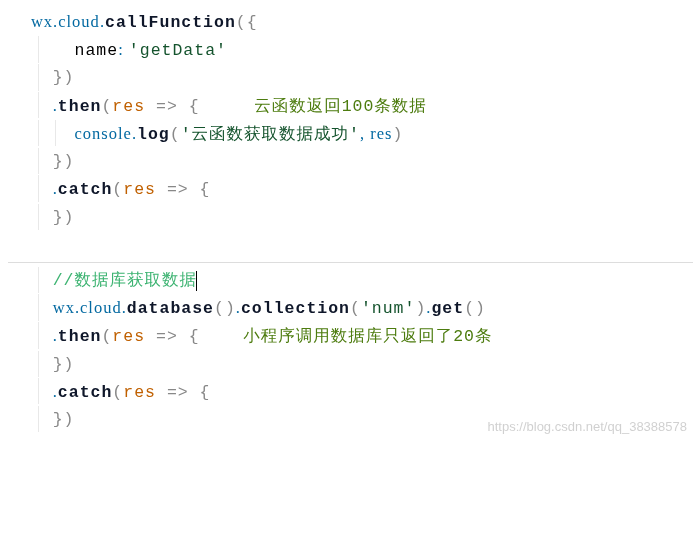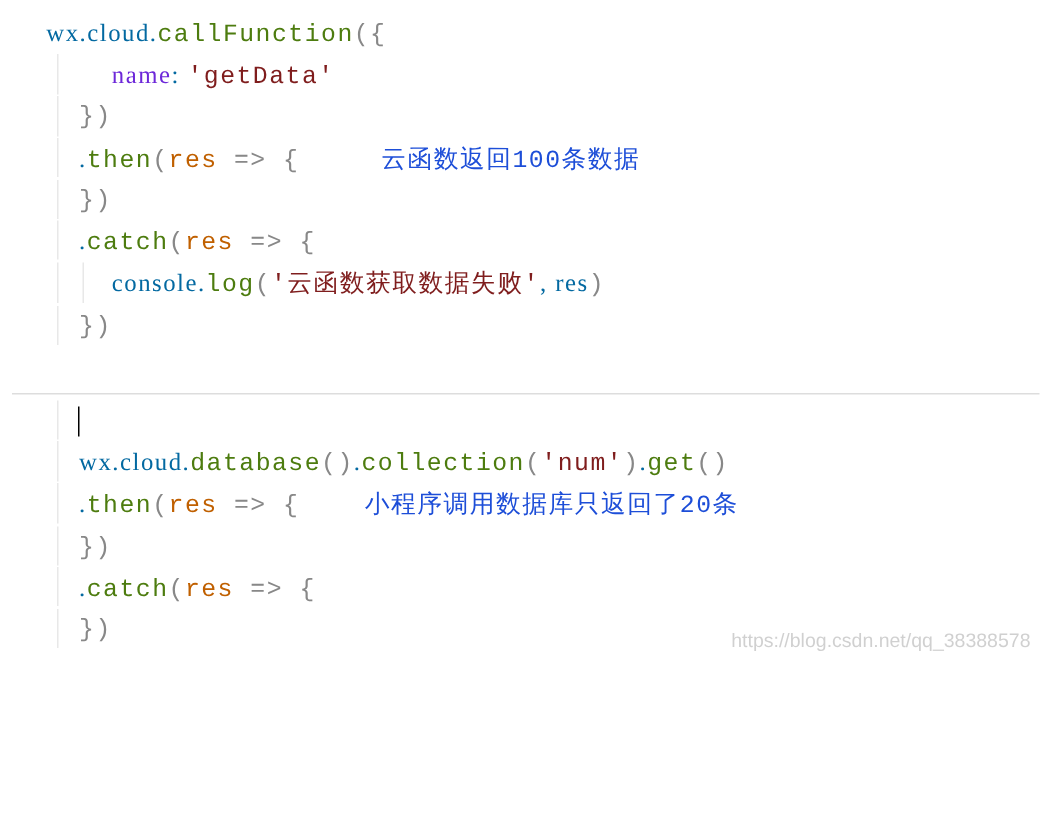--- a/index.html
+++ b/index.html
@@ -27,28 +27,28 @@
       display: inline-block;
       width: 0;
       height: 1.6em;
       vertical-align: top;
       position: absolute;
     }
     .ig1 { left: 30px; }
     .ig2 { left: 47px; }
     .comment { color: #3cb371; }
     .obj { color: #0369a1; font-family: Liberation Serif, serif; }
-    .method { color: #4d7c0f; }
-    .prop { color: #6d28d9; font-family: Liberation Serif, serif; }
+    .method { color: #0f172a; font-weight: bold; }
+    .prop { color: #000000; }
     .paren { color: #888; }
     .brace { color: #888; }
     .arrow { color: #888; }
-    .str { color: #7f1d1d; }
+    .str { color: #14532d; }
     .param { color: #c06000; }
-    .annotation { color: #1d4ed8; }
+    .annotation { color: #4d7c0f; }
     .cursor {
       display: inline-block;
       width: 1px;
       height: 1.2em;
       background: #000;
       vertical-align: middle;
       margin-left: -1px;
     }
     .cursor-icon {
       position: absolute;
@@ -78,34 +78,34 @@
 
 
 <div class="line"> <span class="obj">wx</span><span class="obj">.</span><span class="obj">cloud</span><span class="obj">.</span><span class="method">callFunction</span><span class="paren">({</span></div>
 
 <div class="line"><span class="indent-guide ig1"></span>     <span class="prop">name</span><span class="obj">: </span><span class="str">'getData'</span></div>
 
 <div class="line"><span class="indent-guide ig1"></span>   <span class="brace">})</span></div>
 
 <div class="line"><span class="indent-guide ig1"></span>   <span class="obj">.</span><span class="method">then</span><span class="paren">(</span><span class="param">res</span> <span class="arrow">=&gt;</span> <span class="brace">{</span>     <span class="annotation">云函数返回100条数据</span></div>
 
+<div class="line"><span class="indent-guide ig1"></span><span class="indent-guide ig2"></span>     <span class="obj">console</span><span class="obj">.</span><span class="method">log</span><span class="paren">(</span><span class="str">'云函数获取数据成功'</span><span class="obj">, </span><span class="obj">res</span><span class="paren">)</span></div>
 
 <div class="line"><span class="indent-guide ig1"></span>   <span class="brace">})</span></div>
 
 <div class="line"><span class="indent-guide ig1"></span>   <span class="obj">.</span><span class="method">catch</span><span class="paren">(</span><span class="param">res</span> <span class="arrow">=&gt;</span> <span class="brace">{</span></div>
 
-<div class="line"><span class="indent-guide ig1"></span><span class="indent-guide ig2"></span>     <span class="obj">console</span><span class="obj">.</span><span class="method">log</span><span class="paren">(</span><span class="str">'云函数获取数据失败'</span><span class="obj">, </span><span class="obj">res</span><span class="paren">)</span></div>
 
 <div class="line"><span class="indent-guide ig1"></span>   <span class="brace">})</span></div>
 
 <div class="line"> </div>
 
 <hr class="hr">
 
-<div class="line"><span class="indent-guide ig1"></span>   <span class="cursor"></span></div>
+<div class="line"><span class="indent-guide ig1"></span>   <span class="comment">//数据库获取数据</span><span class="cursor"></span></div>
 
 <div class="line"><span class="indent-guide ig1"></span>   <span class="obj">wx</span><span class="obj">.</span><span class="obj">cloud</span><span class="obj">.</span><span class="method">database</span><span class="paren">(</span><span class="paren">)</span><span class="obj">.</span><span class="method">collection</span><span class="paren">(</span><span class="str">'num'</span><span class="paren">)</span><span class="obj">.</span><span class="method">get</span><span class="paren">(</span><span class="paren">)</span></div>
 
 <div class="line" style="position:relative"><span class="indent-guide ig1"></span>   <span class="obj">.</span><span class="method">then</span><span class="paren">(</span><span class="param">res</span> <span class="arrow">=&gt;</span> <span class="brace">{</span>    <span class="annotation">小程序调用数据库只返回了20条</span></div>
 
 
 <div class="line"><span class="indent-guide ig1"></span>   <span class="brace">})</span></div>
 
 <div class="line"><span class="indent-guide ig1"></span>   <span class="obj">.</span><span class="method">catch</span><span class="paren">(</span><span class="param">res</span> <span class="arrow">=&gt;</span> <span class="brace">{</span></div>
 

